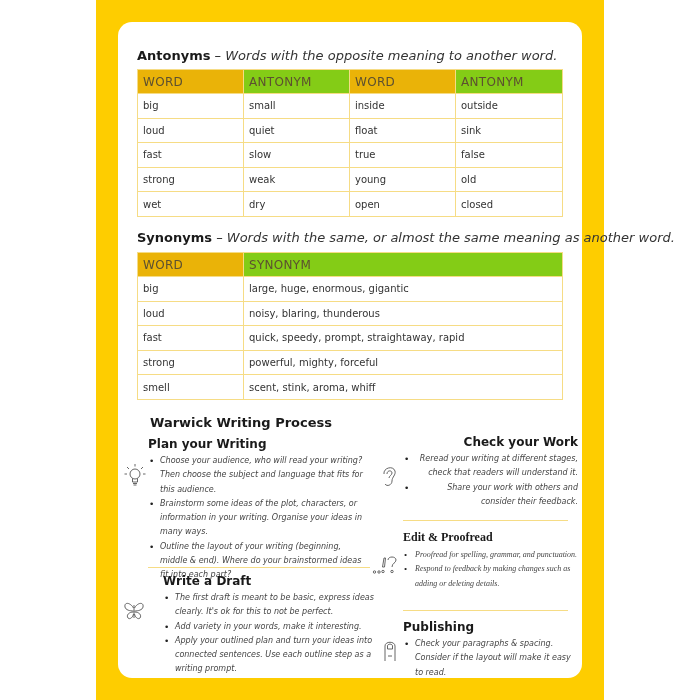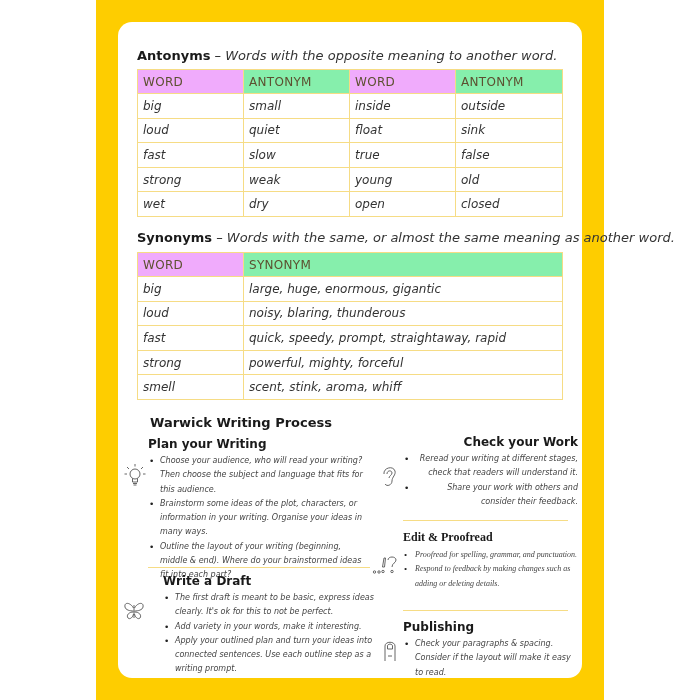--- a/index.html
+++ b/index.html
@@ -25,24 +25,24 @@
     position: absolute; left: 19px; border-collapse: collapse; table-layout: fixed;
     border: 1px solid #f6dc85;
   }
   table.grid th, table.grid td {
     border: 1px solid #f6dc85; text-align: left; padding: 0 0 0 5px;
     font-weight: normal; white-space: nowrap; overflow: hidden;
   }
   table.grid th {
     height: 24px; font-size: 12px; color: #5c5030; letter-spacing: 0.3px;
   }
-  table.grid th.dark { background: #f0abfc; }
-  table.grid th.light { background: #86efac; }
+  table.grid th.dark { background: #eab308; }
+  table.grid th.light { background: #84cc16; }
   table.grid td {
-    height: 24.6px; font-size: 12px; font-style: italic; color: #333;
+    height: 24.6px; font-size: 10px; color: #333;
   }
 
   #antonyms-title { top: 26px; }
   #antonyms-table { top: 47px; width: 425px; }
   #synonyms-title { top: 208px; }
   #synonyms-table { top: 230px; width: 425px; }
 
   .wp-title {
     position: absolute; left: 14px; top: 393px; font-size: 13px; color: #1a1a1a; font-weight: bold; margin-left: 18px;
   }

